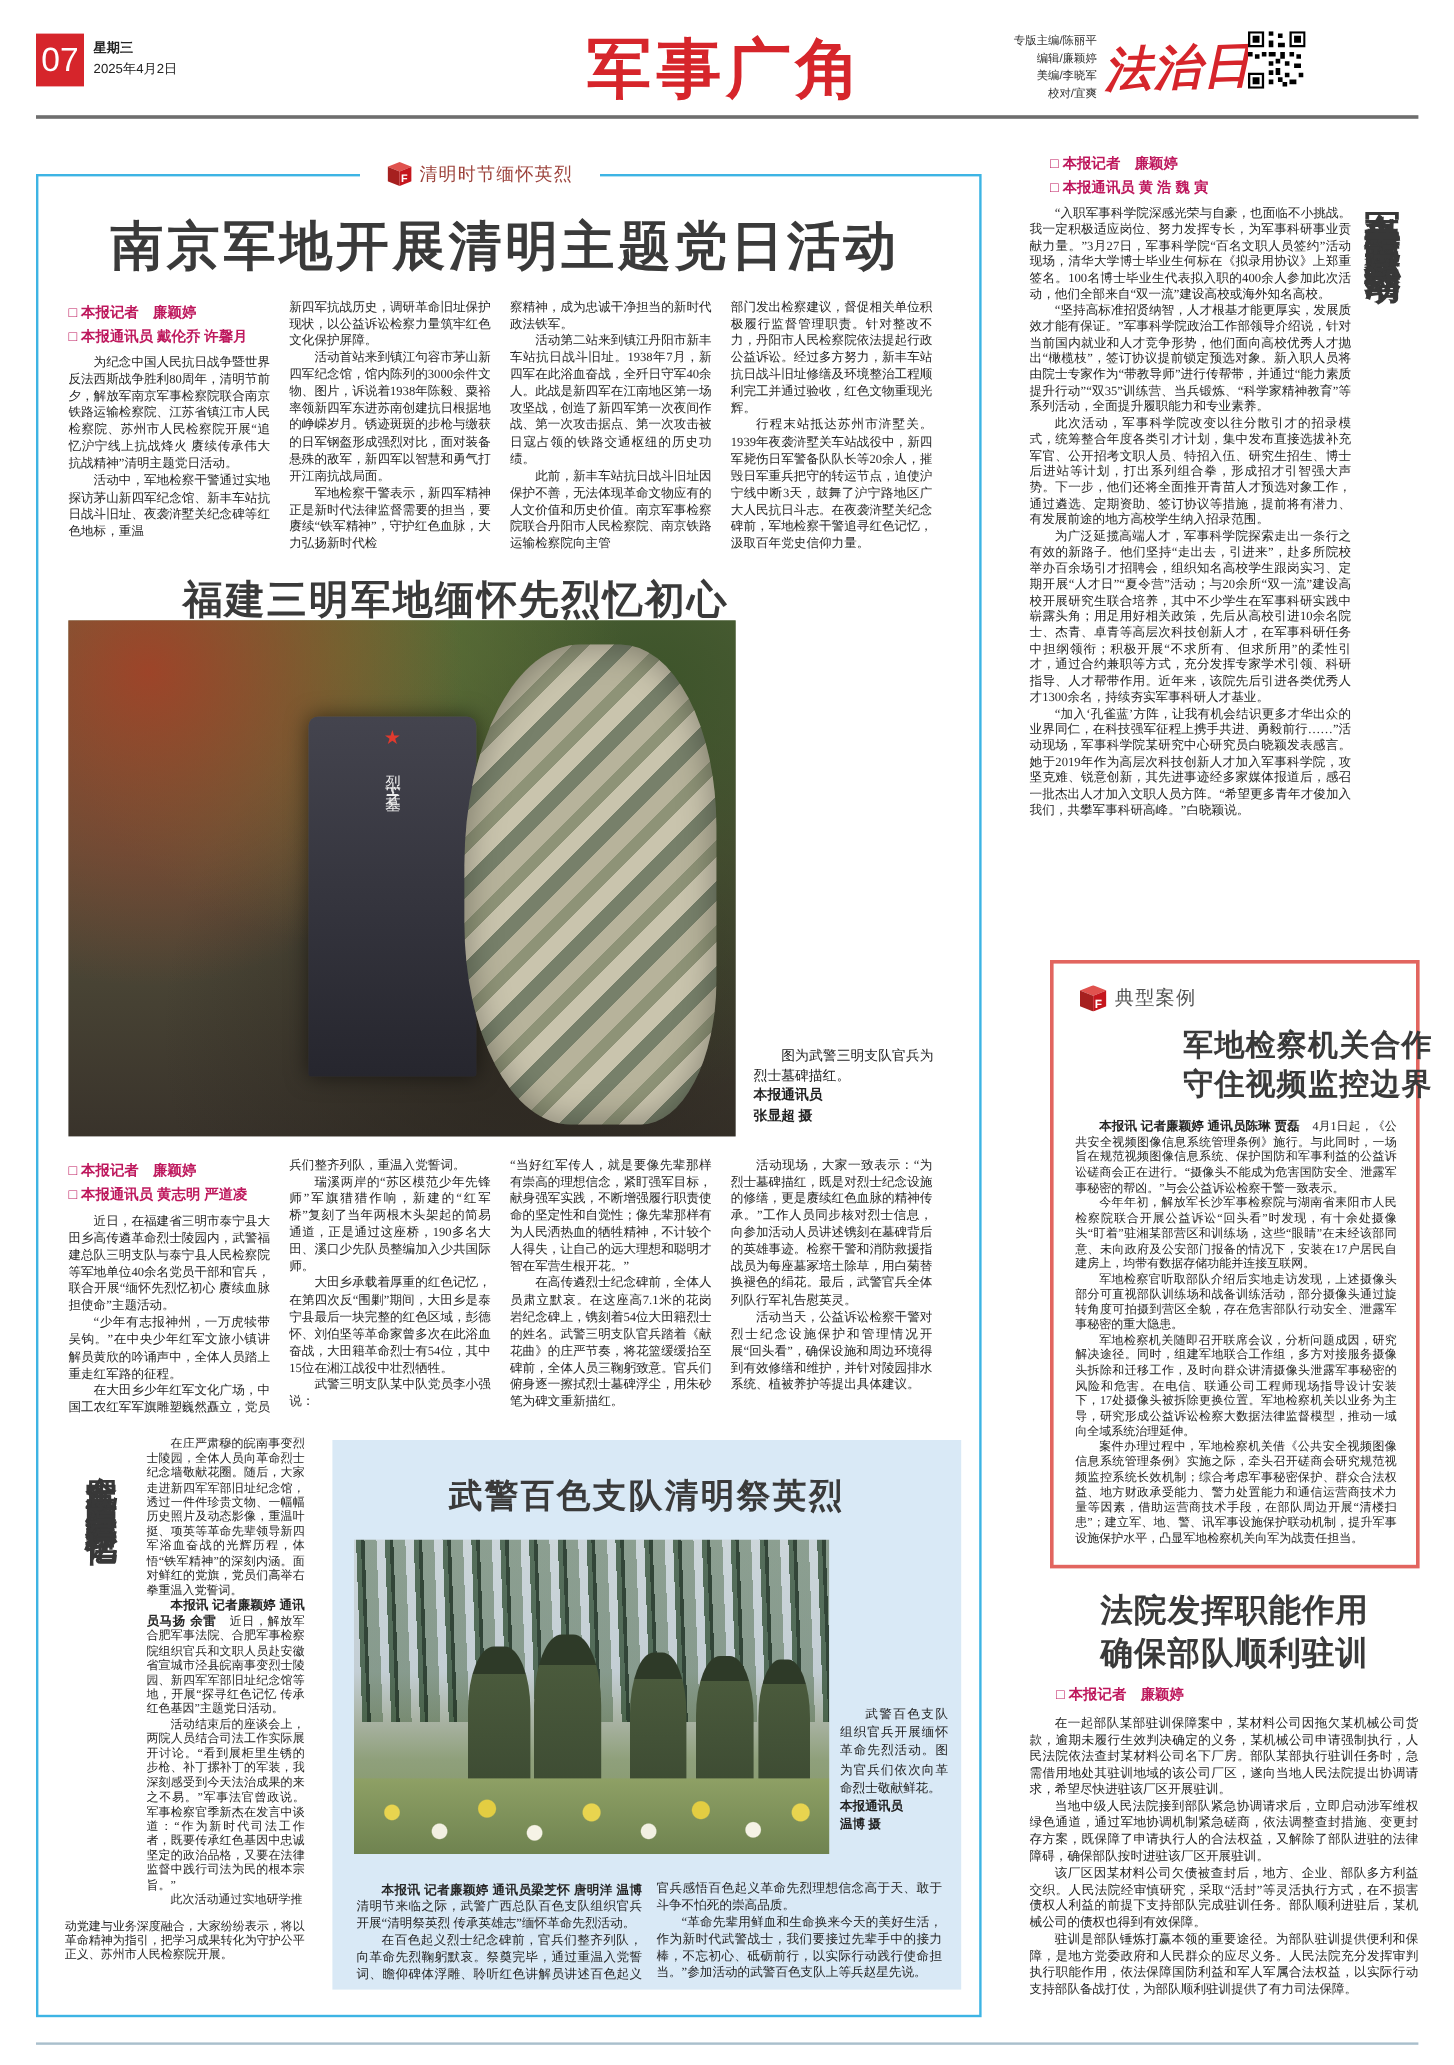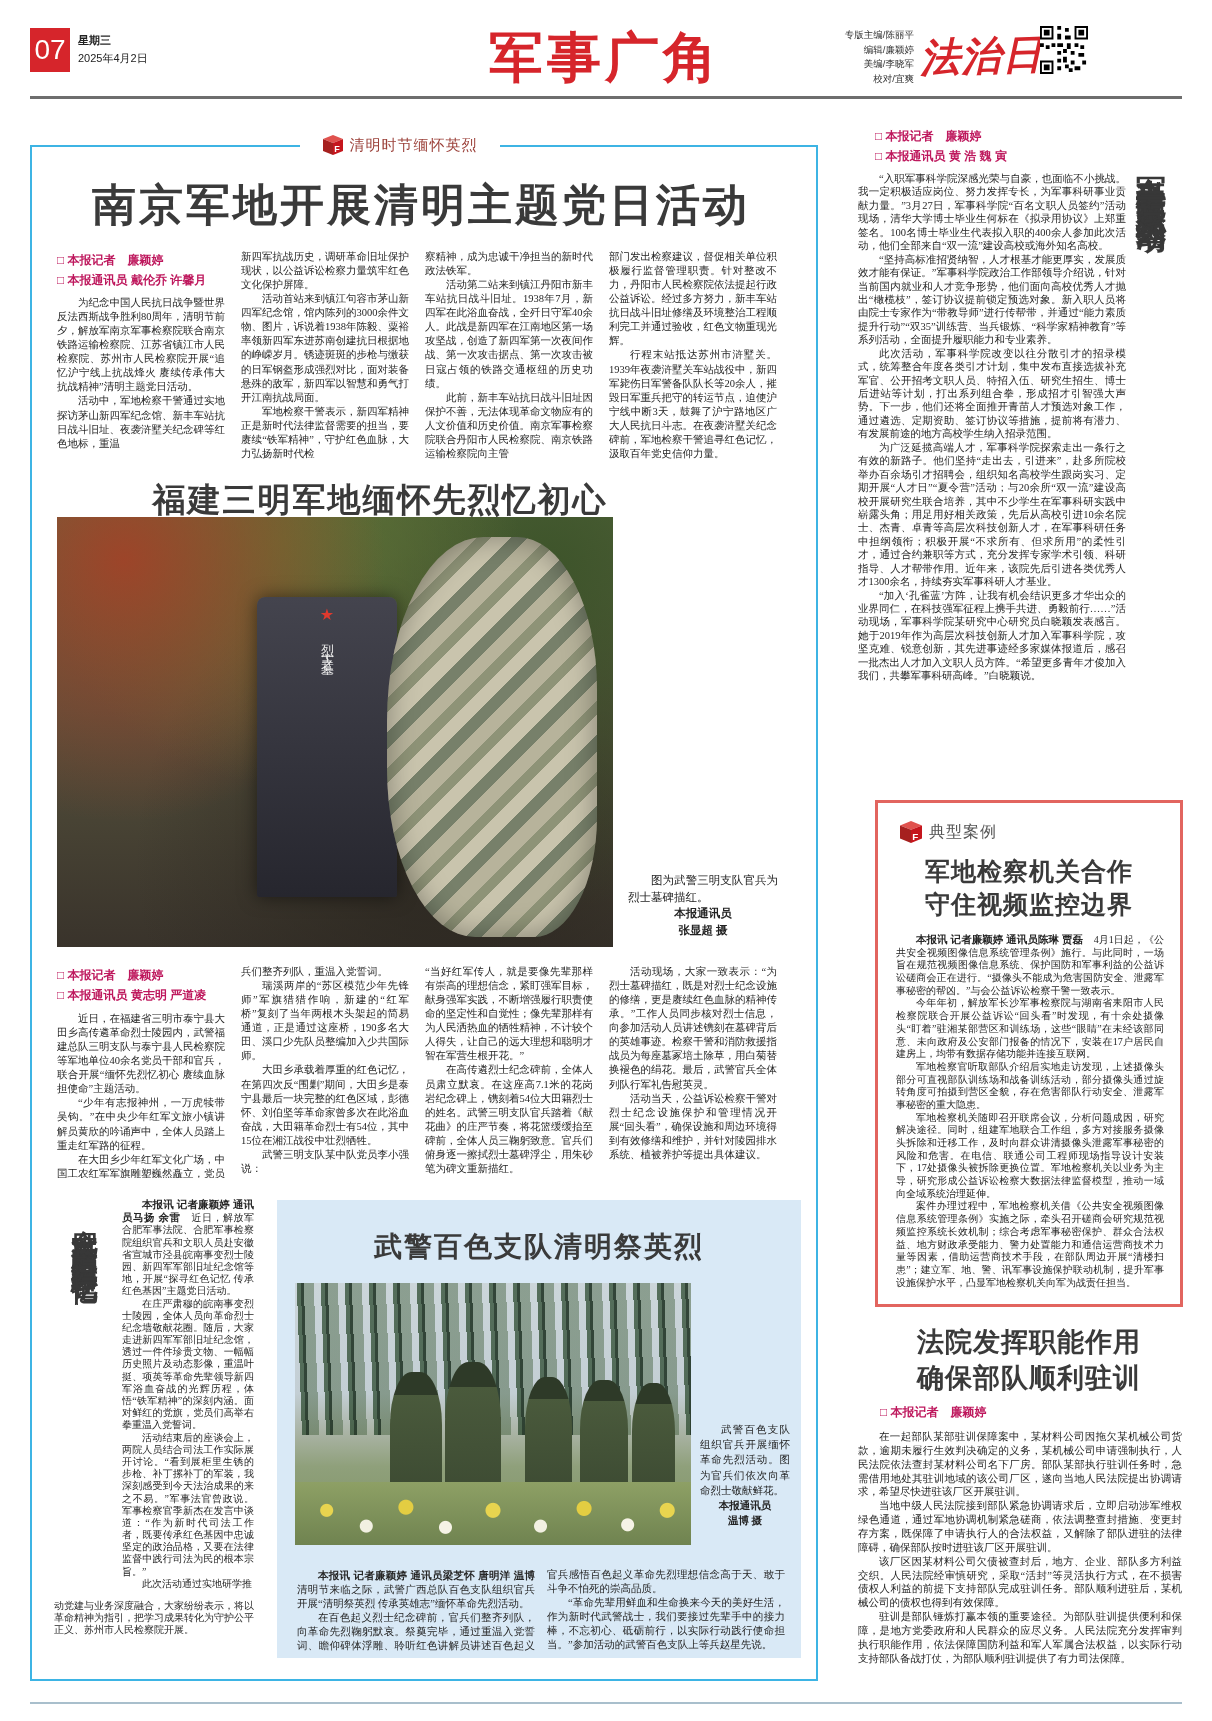--- a/index.html
+++ b/index.html
@@ -30,21 +30,21 @@
   .vert{writing-mode:vertical-rl;text-orientation:upright;font-weight:bold;color:#383838;}
   
   .byline{font-weight:bold;font-size:12px;line-height:1.7;color:#be185d;}
   .col{font-family:"Liberation Serif","DejaVu Serif",serif;font-size:10.5px;line-height:1.34;
        color:#262626;text-align:justify;overflow:hidden;}
   .col p{margin:0;text-indent:2em;}
   .col p.cont{text-indent:0;}
   .col strong{font-family:"Liberation Sans","DejaVu Sans",sans-serif;font-size:10.5px;}
   .tight{font-size:10px;line-height:1.22;}
   .caption{font-family:"Liberation Serif","DejaVu Serif",serif;color:#222;text-align:justify;}
-  .caption .credit{text-align:center;font-weight:bold;}
+  .caption .credit{text-align:left;font-weight:bold;}
   
   .photo{overflow:hidden;}
   .photo1{background:
       radial-gradient(circle at 12% 10%, rgba(168,62,38,.85), rgba(168,62,38,0) 42%),
       radial-gradient(circle at 40% 6%, rgba(95,115,52,.9), rgba(95,115,52,0) 46%),
       radial-gradient(circle at 88% 12%, rgba(58,82,40,.9), rgba(58,82,40,0) 55%),
       radial-gradient(circle at 70% 80%, rgba(40,36,30,.8), rgba(40,36,30,0) 60%),
       linear-gradient(180deg,#5d6b42 0%,#55513c 45%,#39332b 100%);}
   .tombstone{background:linear-gradient(180deg,#44444e,#26262e);border-radius:8px 8px 2px 2px;
       box-shadow:0 0 18px rgba(0,0,0,.5);}
@@ -165,22 +165,22 @@
     <p class="cont">“当好红军传人，就是要像先辈那样有崇高的理想信念，紧盯强军目标，献身强军实践，不断增强履行职责使命的坚定性和自觉性；像先辈那样有为人民洒热血的牺牲精神，不计较个人得失，让自己的远大理想和聪明才智在军营生根开花。”</p>
     <p>在高传遴烈士纪念碑前，全体人员肃立默哀。在这座高7.1米的花岗岩纪念碑上，镌刻着54位大田籍烈士的姓名。武警三明支队官兵踏着《献花曲》的庄严节奏，将花篮缓缓抬至碑前，全体人员三鞠躬致意。官兵们俯身逐一擦拭烈士墓碑浮尘，用朱砂笔为碑文重新描红。</p>
   </div>
   <div class="abs col" style="left:609px;top:965px;width:168px;height:213px;">
     <p>活动现场，大家一致表示：“为烈士墓碑描红，既是对烈士纪念设施的修缮，更是赓续红色血脉的精神传承。”工作人员同步核对烈士信息，向参加活动人员讲述镌刻在墓碑背后的英雄事迹。检察干警和消防救援指战员为每座墓冢培土除草，用白菊替换褪色的绢花。最后，武警官兵全体列队行军礼告慰英灵。</p>
     <p>活动当天，公益诉讼检察干警对烈士纪念设施保护和管理情况开展“回头看”，确保设施和周边环境得到有效修缮和维护，并针对陵园排水系统、植被养护等提出具体建议。</p>
   </div>
 
   <div class="abs vert" style="left:68px;top:1210px;height:430px;font-size:26px;letter-spacing:3px;">合肥军事法院检察院组织探寻红色记忆</div>
   <div class="abs col tight" style="left:122px;top:1198px;width:132px;height:398px;">
+    <p>在庄严肃穆的皖南事变烈士陵园，全体人员向革命烈士纪念墙敬献花圈。随后，大家走进新四军军部旧址纪念馆，透过一件件珍贵文物、一幅幅历史照片及动态影像，重温叶挺、项英等革命先辈领导新四军浴血奋战的光辉历程，体悟“铁军精神”的深刻内涵。面对鲜红的党旗，党员们高举右拳重温入党誓词。</p>
     <p><strong>本报讯 记者廉颖婷 通讯员马扬 余雷　</strong><span>近日，解放军合肥军事法院、合肥军事检察院组织官兵和文职人员赴安徽省宣城市泾县皖南事变烈士陵园、新四军军部旧址纪念馆等地，开展“探寻红色记忆 传承红色基因”主题党日活动。</span></p>
-    <p>在庄严肃穆的皖南事变烈士陵园，全体人员向革命烈士纪念墙敬献花圈。随后，大家走进新四军军部旧址纪念馆，透过一件件珍贵文物、一幅幅历史照片及动态影像，重温叶挺、项英等革命先辈领导新四军浴血奋战的光辉历程，体悟“铁军精神”的深刻内涵。面对鲜红的党旗，党员们高举右拳重温入党誓词。</p>
     <p>活动结束后的座谈会上，两院人员结合司法工作实际展开讨论。“看到展柜里生锈的步枪、补丁摞补丁的军装，我深刻感受到今天法治成果的来之不易。”军事法官曾政说。军事检察官季新杰在发言中谈道：“作为新时代司法工作者，既要传承红色基因中忠诚坚定的政治品格，又要在法律监督中践行司法为民的根本宗旨。”</p>
     <p>此次活动通过实地研学推</p>
   </div>
   <div class="abs col tight" style="left:54px;top:1600px;width:200px;height:44px;">
     <p class="cont">动党建与业务深度融合，大家纷纷表示，将以革命精神为指引，把学习成果转化为守护公平正义、苏州市人民检察院开展。</p>
   </div>
 
   <div class="abs panel-blue" style="left:277px;top:1200px;width:524px;height:458px;"></div>
   <div class="abs hl hl-m" style="left:297px;top:1228px;width:484px;">武警百色支队清明祭英烈</div>
   <div class="abs photo photo2" style="left:295px;top:1283px;width:396px;height:262px;">
@@ -224,21 +224,21 @@
       <span style="display:inline-flex;">
         <svg width="22" height="22" viewBox="0 0 20 20">
             <polygon points="10,0 20,4 10,8 0,4" fill="#e0524e"></polygon>
             <polygon points="0,4 10,8 10,20 0,16" fill="#a6201f"></polygon>
             <polygon points="20,4 10,8 10,20 20,16" fill="#c5161d"></polygon>
             <text x="14.5" y="17" font-size="9" fill="#fff" font-family="sans-serif" font-weight="bold" text-anchor="middle">F</text>
           </svg>
       </span>
       <span style="color:#555;font-size:16px;">典型案例</span>
     </div>
-    <div class="hl hl-s" style="position:absolute;left:0;top:52px;width:100%;">
+    <div class="hl hl-s" style="position:absolute;left:14px;top:52px;width:100%;text-align:right;">
       <div>军地检察机关合作</div>
       <div>守住视频监控边界</div>
     </div>
     <div class="col" style="position:absolute;left:18px;top:130px;width:268px;height:360px;font-size:10px;line-height:1.27;">
       <p><strong>本报讯 记者廉颖婷 通讯员陈琳 贾磊　</strong><span>4月1日起，《公共安全视频图像信息系统管理条例》施行。与此同时，一场旨在规范视频图像信息系统、保护国防和军事利益的公益诉讼磋商会正在进行。“摄像头不能成为危害国防安全、泄露军事秘密的帮凶。”与会公益诉讼检察干警一致表示。</span></p>
       <p>今年年初，解放军长沙军事检察院与湖南省耒阳市人民检察院联合开展公益诉讼“回头看”时发现，有十余处摄像头“盯着”驻湘某部营区和训练场，这些“眼睛”在未经该部同意、未向政府及公安部门报备的情况下，安装在17户居民自建房上，均带有数据存储功能并连接互联网。</p>
       <p>军地检察官听取部队介绍后实地走访发现，上述摄像头部分可直视部队训练场和战备训练活动，部分摄像头通过旋转角度可拍摄到营区全貌，存在危害部队行动安全、泄露军事秘密的重大隐患。</p>
       <p>军地检察机关随即召开联席会议，分析问题成因，研究解决途径。同时，组建军地联合工作组，多方对接服务摄像头拆除和迁移工作，及时向群众讲清摄像头泄露军事秘密的风险和危害。在电信、联通公司工程师现场指导设计安装下，17处摄像头被拆除更换位置。军地检察机关以业务为主导，研究形成公益诉讼检察大数据法律监督模型，推动一域向全域系统治理延伸。</p>
       <p>案件办理过程中，军地检察机关借《公共安全视频图像信息系统管理条例》实施之际，牵头召开磋商会研究规范视频监控系统长效机制；综合考虑军事秘密保护、群众合法权益、地方财政承受能力、警力处置能力和通信运营商技术力量等因素，借助运营商技术手段，在部队周边开展“清楼扫患”；建立军、地、警、讯军事设施保护联动机制，提升军事设施保护水平，凸显军地检察机关向军为战责任担当。</p>
     </div>

